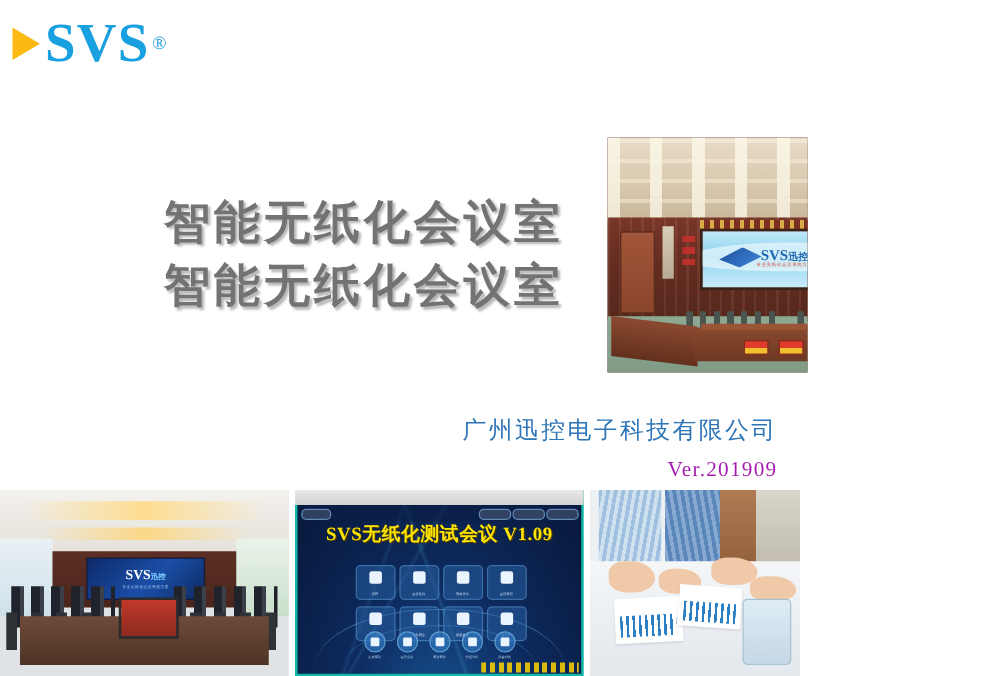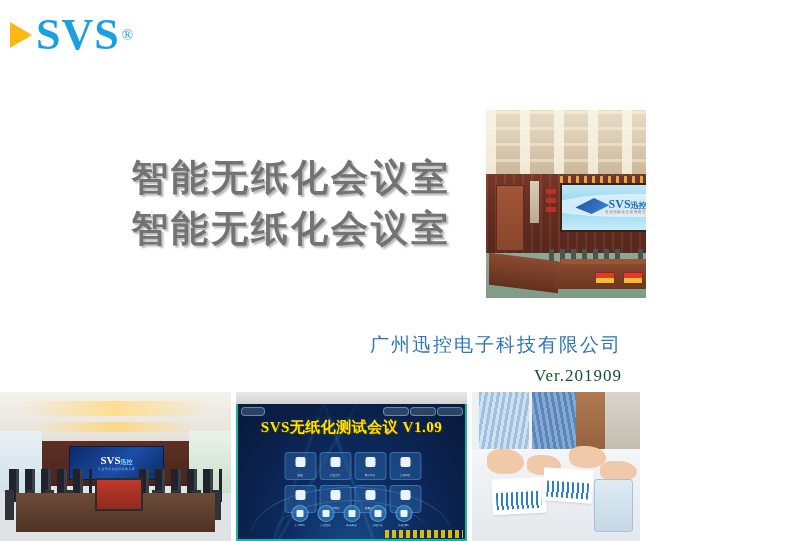--- a/index.html
+++ b/index.html
@@ -61,21 +61,21 @@
   .hero-wing.left{left:1%;transform:skewY(7deg);} .hero-wing.right{right:1%;transform:skewY(-7deg);}
   .hero-chairs{position:absolute;top:74%;height:10%;
       background:repeating-linear-gradient(90deg,#4b5550 0 5px,rgba(0,0,0,0) 5px 11px);}
   .hero-chairs.c1{left:22%;width:25%;} .hero-chairs.c2{left:53%;width:25%;}
   .hero-flag{position:absolute;top:86%;width:18px;height:10px;background:linear-gradient(180deg,#e03b2c 0 55%,#f0c030 55% 100%);border:1px solid #8a2a1c;}
   .hero-flag.f1{left:38%;} .hero-flag.f2{left:48%;} .hero-flag.f3{left:58%;}
 
   
   .company{position:absolute;right:24px;top:330px;text-align:right;}
   .company-name{font-family:"DejaVu Sans","Liberation Sans",sans-serif;font-size:19px;color:#2E75B6;letter-spacing:2px;line-height:1.5;}
-  .company-ver{font-family:"Liberation Serif","DejaVu Serif",serif;font-size:17px;color:#14532d;letter-spacing:1px;margin-top:7px;}
+  .company-ver{font-family:"Liberation Serif","DejaVu Serif",serif;font-size:17px;color:#a21caf;letter-spacing:1px;margin-top:7px;}
 
   
   .strip{position:absolute;left:0;top:392px;width:800px;height:149px;}
   .thumb{position:absolute;top:0;height:149px;overflow:hidden;}
 
   
   .t1{left:0;width:231px;background:#dfe3e6;}
   .t1 .ceil{position:absolute;left:0;top:0;width:100%;height:40%;background:linear-gradient(180deg,#f4f2ee,#e2ded6);}
   .t1 .ceil-glow{position:absolute;left:8%;top:6%;width:84%;height:10%;background:linear-gradient(90deg,rgba(255,226,160,.0),rgba(255,220,140,.95),rgba(255,226,160,0));border-radius:4px;}
   .t1 .ceil-glow2{position:absolute;left:14%;top:20%;width:72%;height:7%;background:linear-gradient(90deg,rgba(255,226,160,0),rgba(255,214,120,.85),rgba(255,226,160,0));border-radius:4px;}

